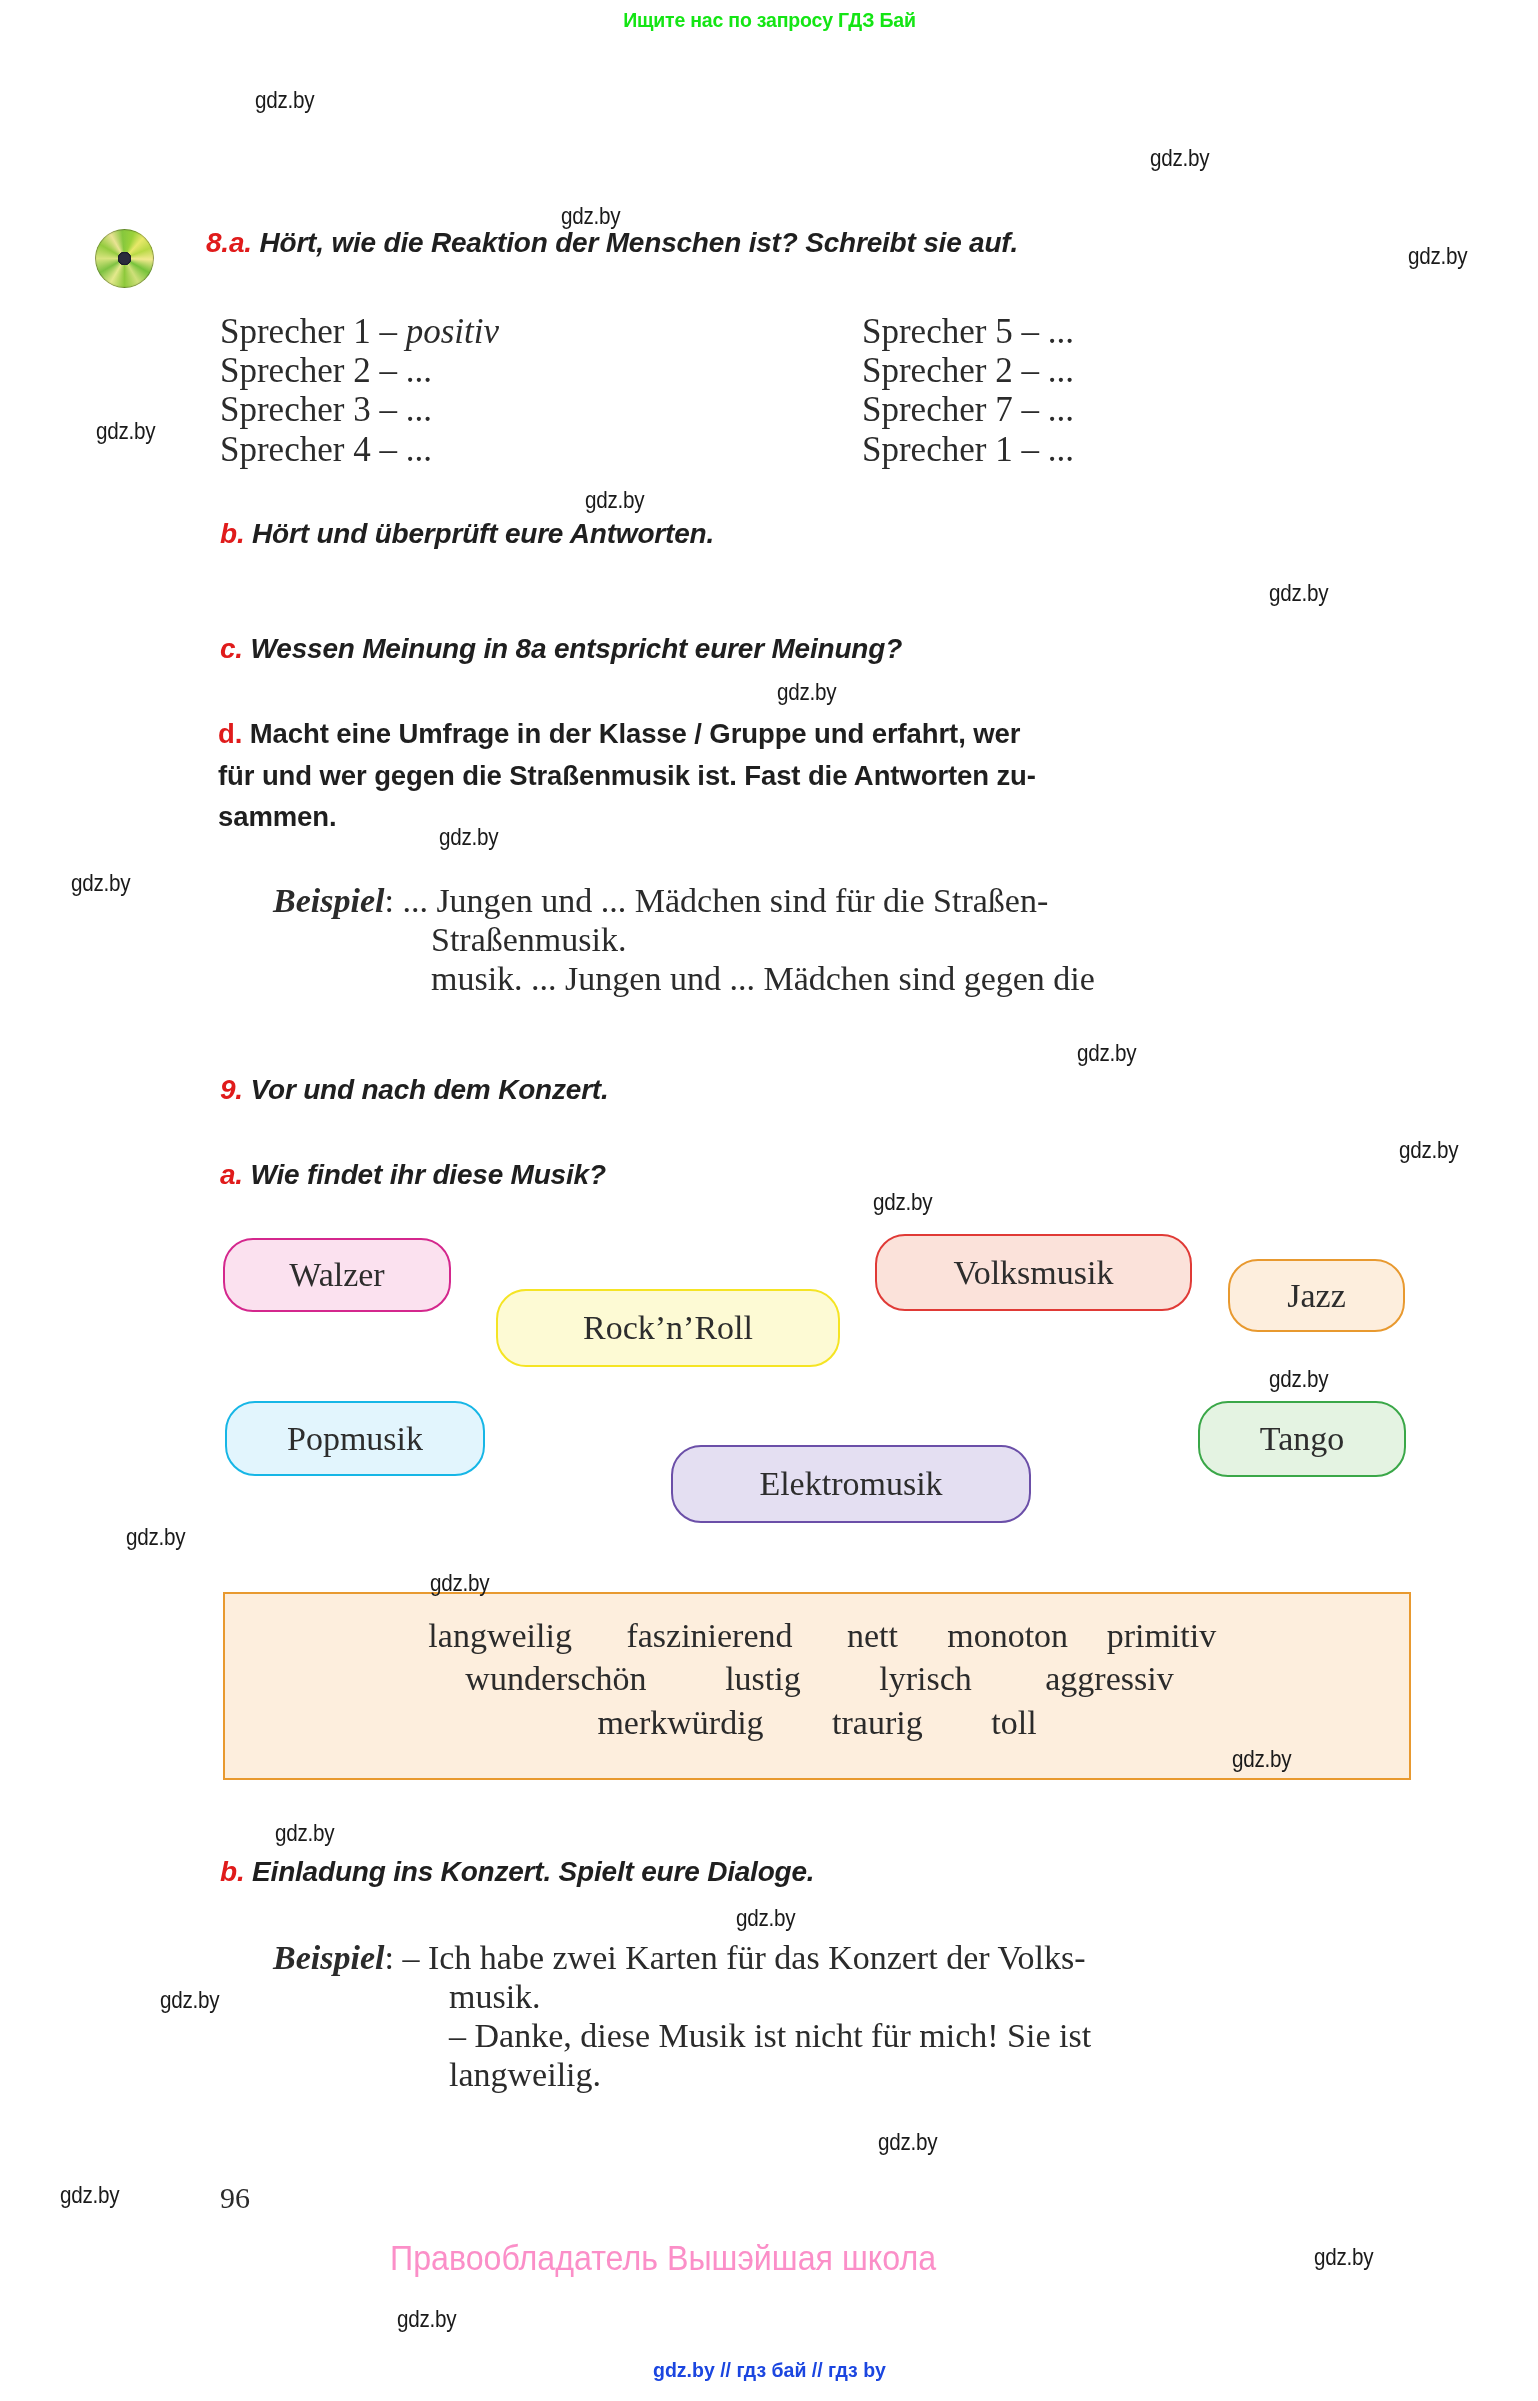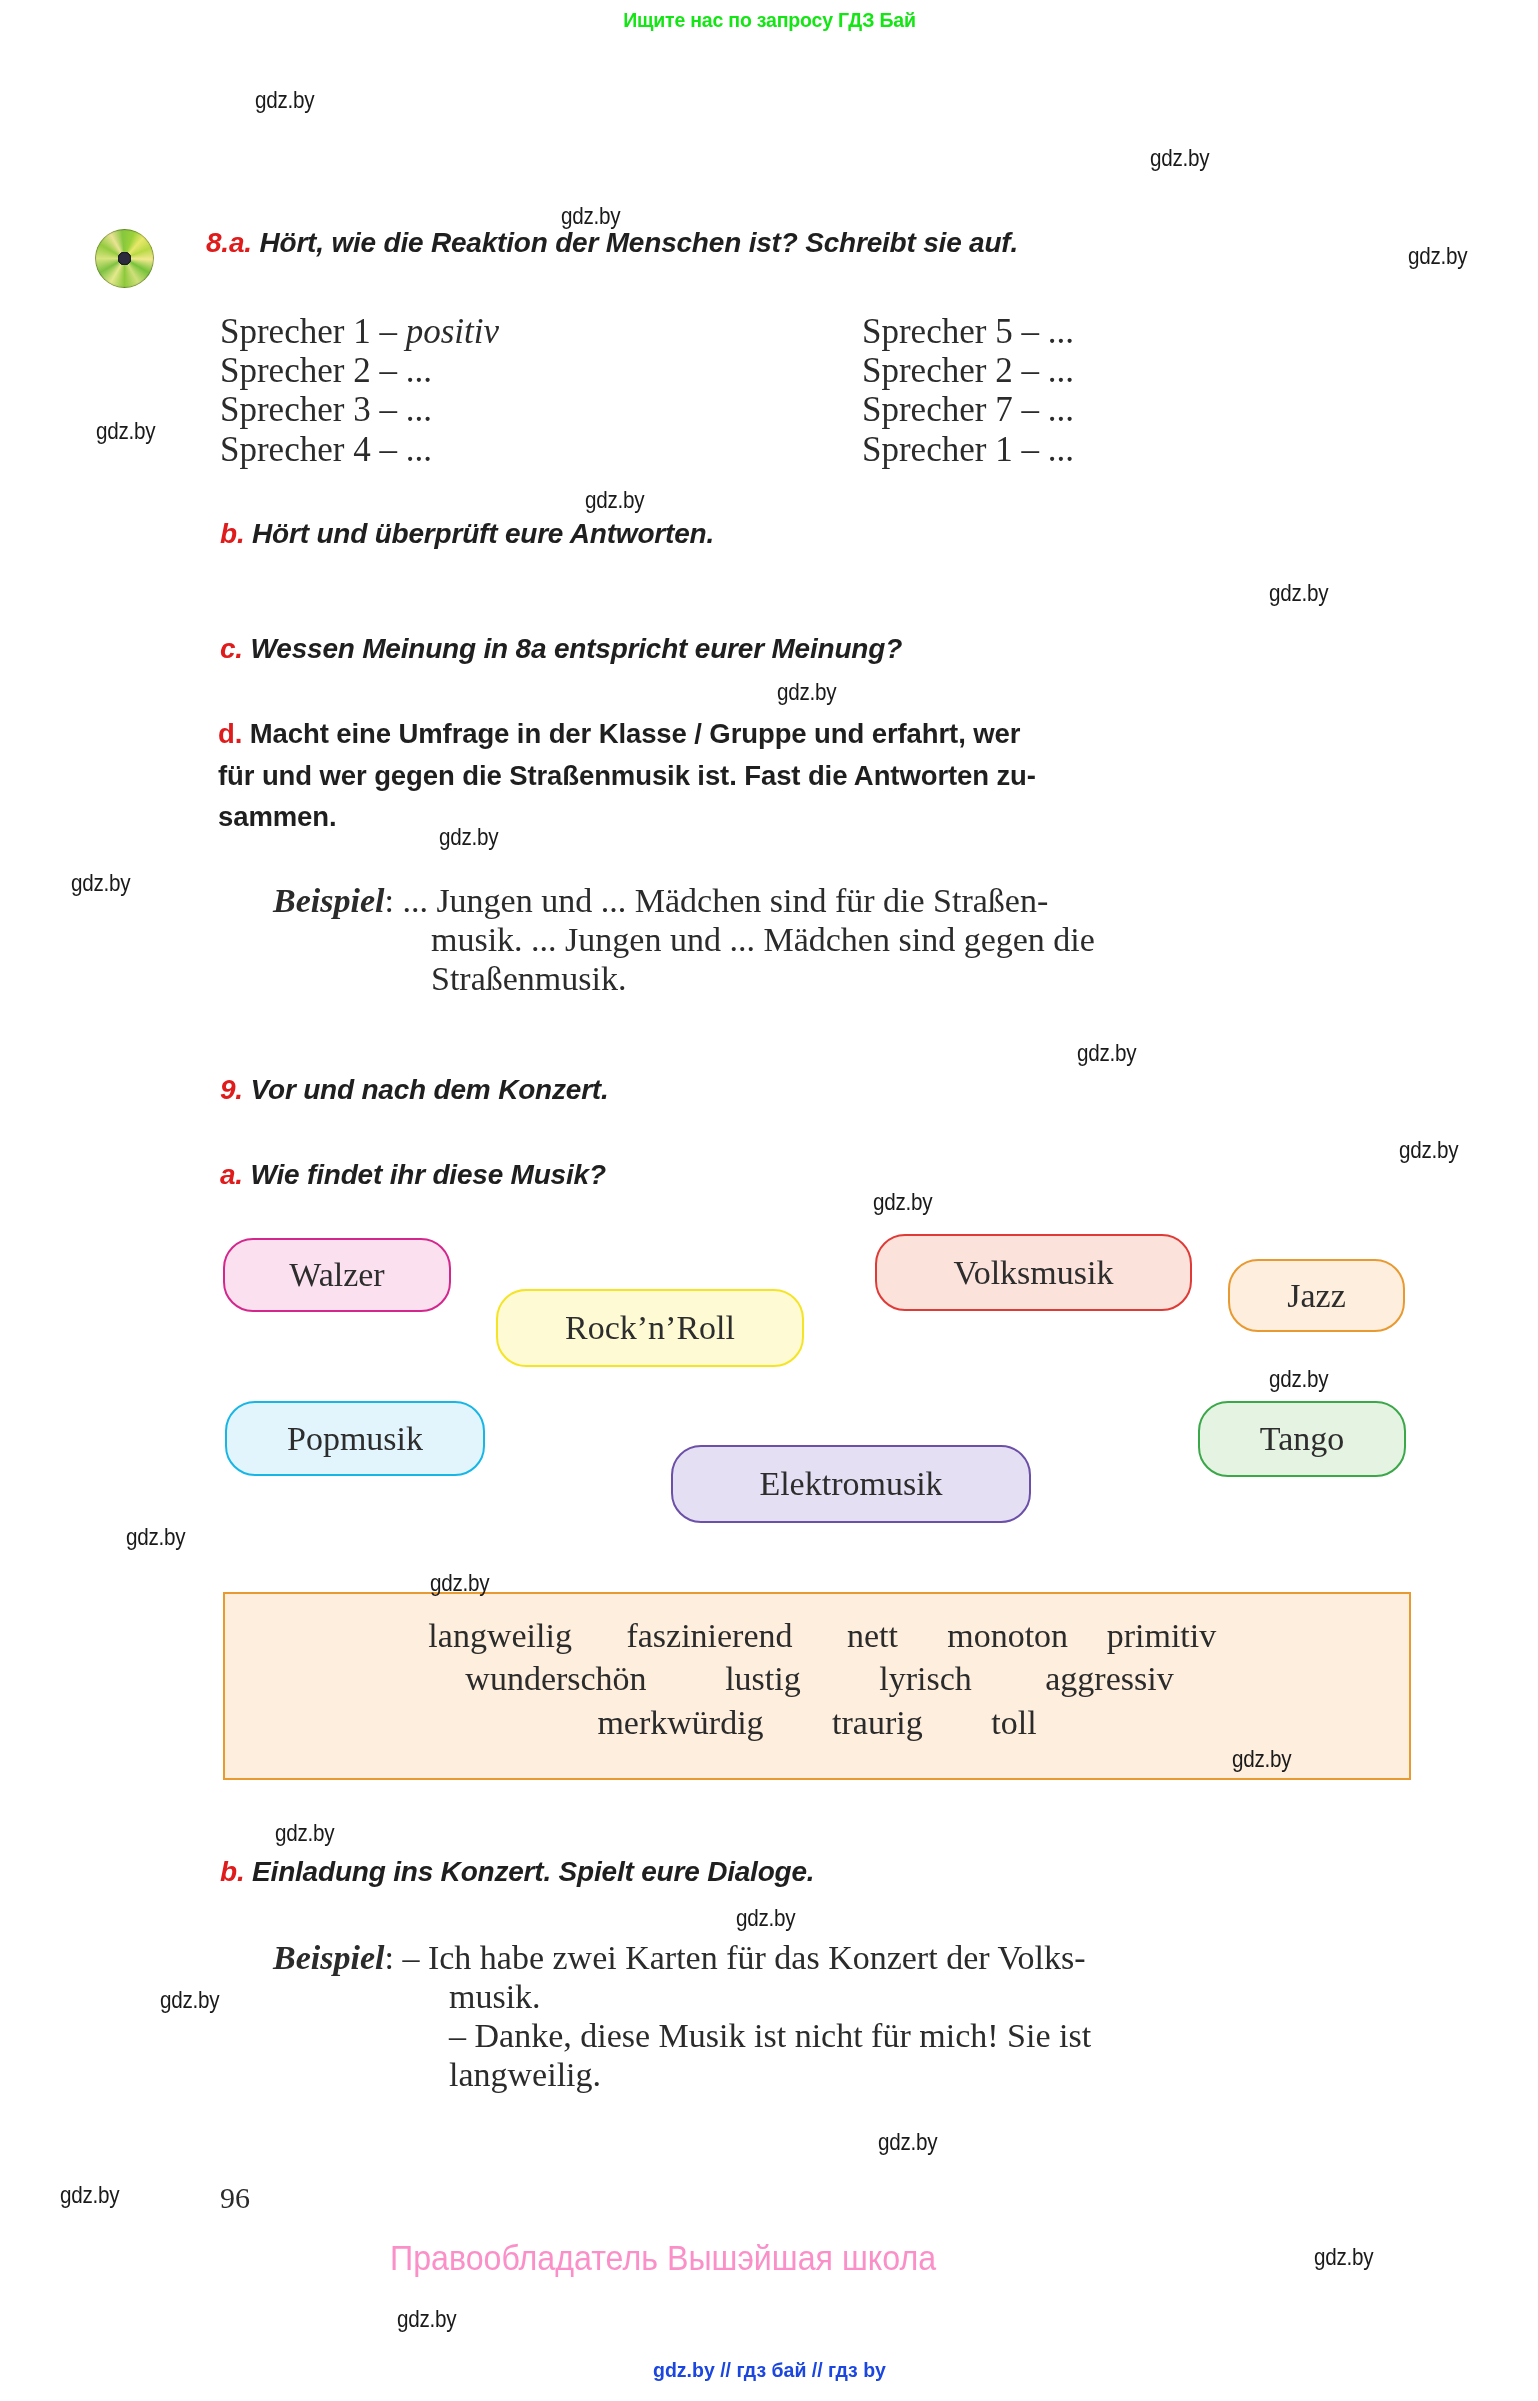--- a/index.html
+++ b/index.html
@@ -257,39 +257,39 @@
     </div>
     <div style="margin-top:14px; white-space:nowrap;">für und wer gegen die Straßenmusik ist. Fast die Antworten zu-</div>
     <div style="margin-top:14px; white-space:nowrap;">sammen.</div>
   </div>
 
   <div class="beispiel" style="left:273px; top:881px; width:1170px;">
     <div style="white-space:nowrap;">
       <b>Beispiel</b><span>:</span>
       <span>... Jungen und ... Mädchen sind für die Straßen-</span>
     </div>
+    <span class="hang">Straßenmusik.</span>
     <span class="hang">musik. ... Jungen und ... Mädchen sind gegen die</span>
-    <span class="hang">Straßenmusik.</span>
   </div>
 
   <div class="task-line" style="left:220px; top:1074px;">
     <span class="exnum">9.</span>
     <span>Vor und nach dem Konzert.</span>
   </div>
 
   <div class="task-line" style="left:220px; top:1159px;">
     <span class="exnum">a.</span>
     <span>Wie findet ihr diese Musik?</span>
   </div>
 
   <div class="bubble" id="b0" style="left: 223px; top: 1238px; width: 228px; height: 74px; background: rgb(251, 225, 239); border-color: rgb(212, 39, 141);">
     <span>Walzer</span>
   </div>
 
-  <div class="bubble" id="b1" style="left: 496px; top: 1289px; width: 308px; height: 78px; background: rgb(253, 250, 212); border-color: rgb(245, 228, 36);">
+  <div class="bubble" id="b1" style="left: 496px; top: 1289px; width: 344px; height: 78px; background: rgb(253, 250, 212); border-color: rgb(245, 228, 36);">
     <span>Rock’n’Roll</span>
   </div>
 
   <div class="bubble" id="b2" style="left: 875px; top: 1234px; width: 317px; height: 77px; background: rgb(251, 226, 218); border-color: rgb(224, 58, 54);">
     <span>Volksmusik</span>
   </div>
 
   <div class="bubble" id="b3" style="left: 1228px; top: 1259px; width: 177px; height: 73px; background: rgb(253, 238, 221); border-color: rgb(232, 153, 47);">
     <span>Jazz</span>
   </div>

